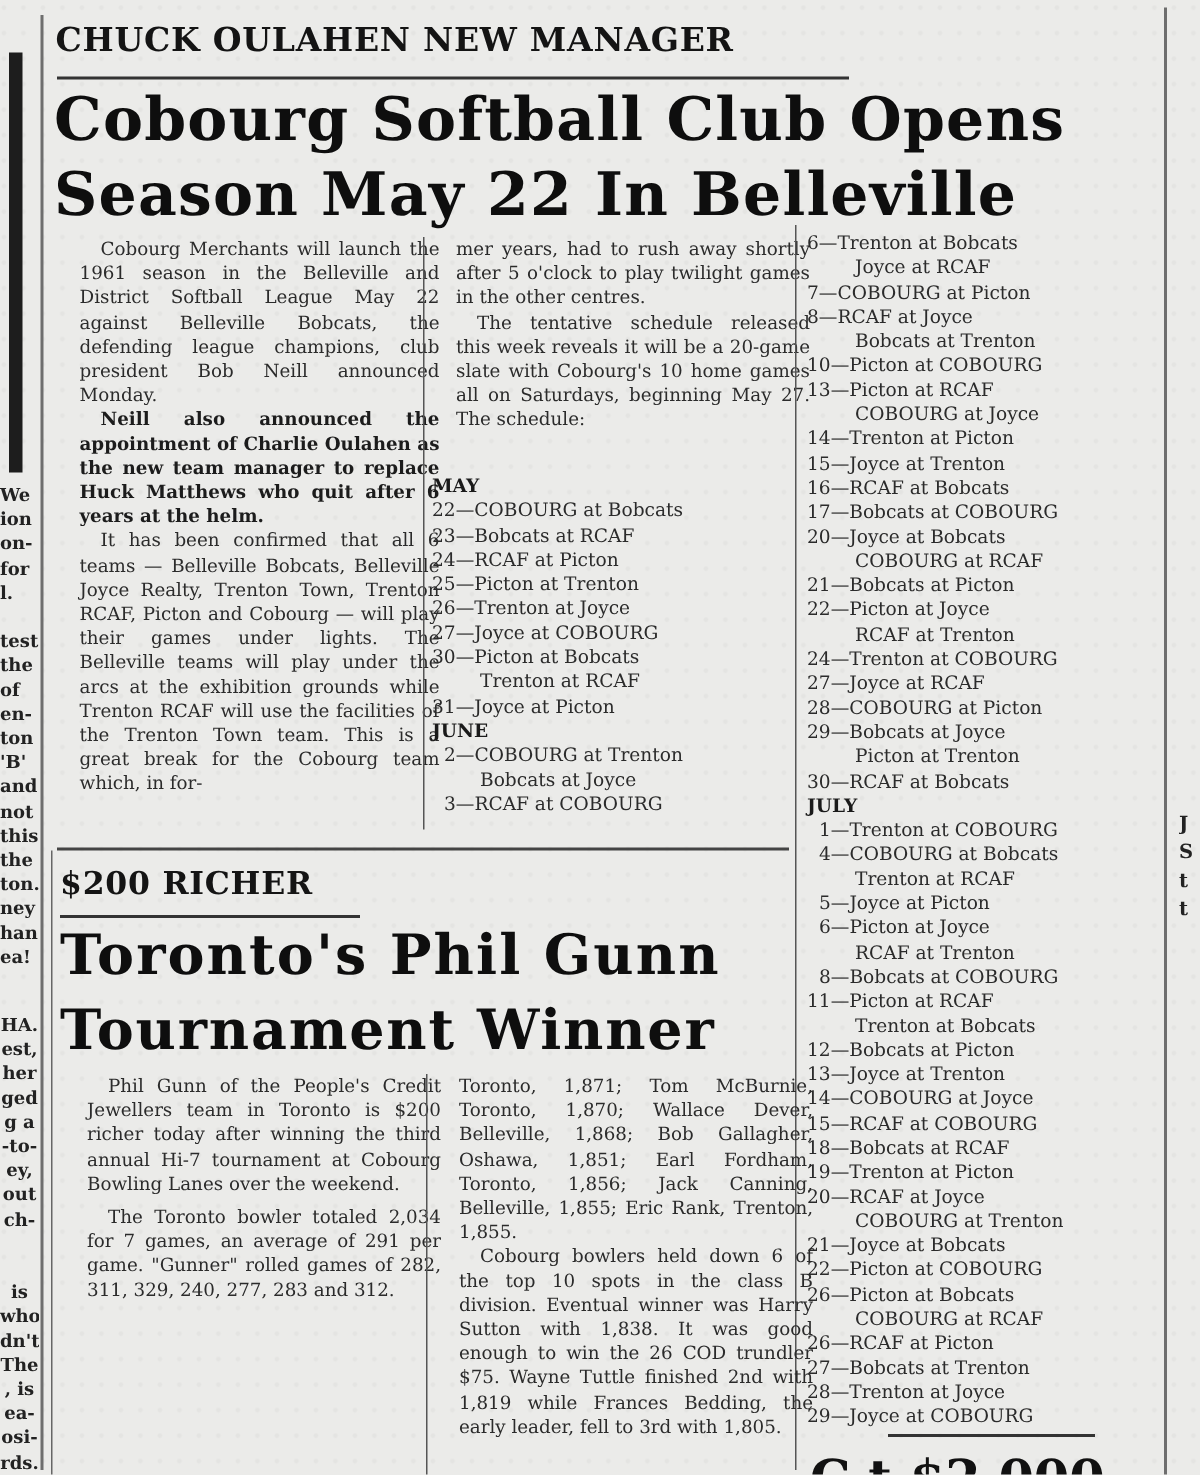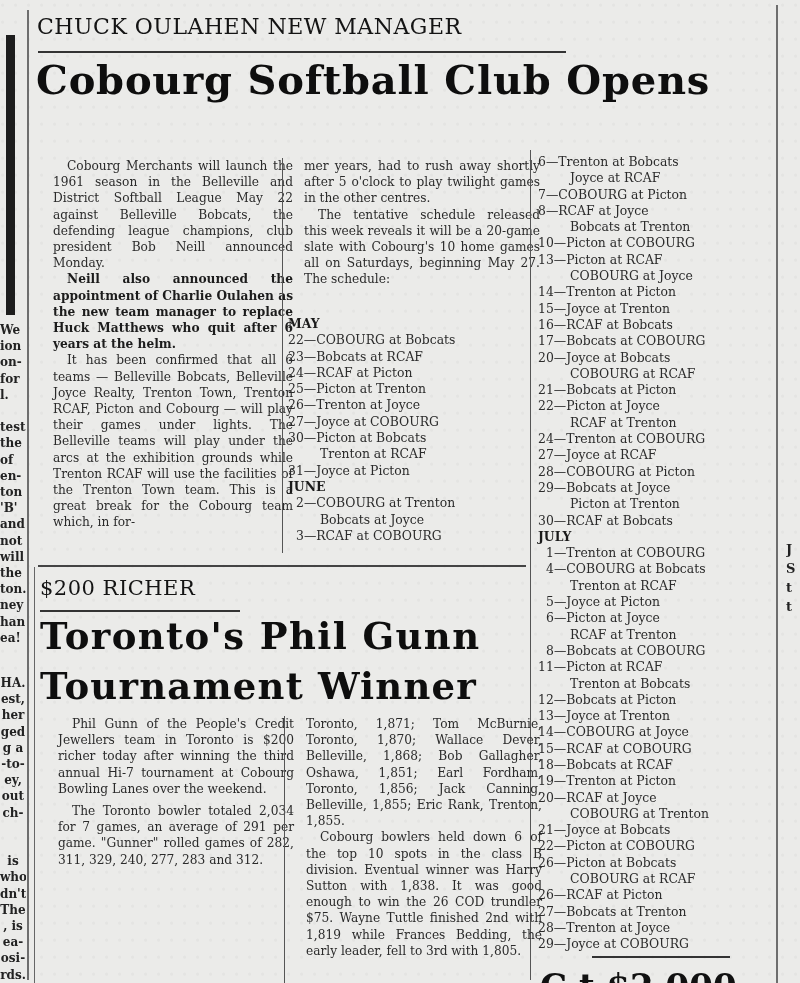--- a/index.html
+++ b/index.html
@@ -7,21 +7,21 @@
     width:800px; height:983px; overflow:hidden; position:relative;
     background:#e9e9e7;
     font-family:"DejaVu Serif", serif;
     color:#2a2a2a;
   }
   .page { position:absolute; inset:0; background:
       radial-gradient(circle at 20% 30%, rgba(0,0,0,0.03) 0 1px, transparent 2px) 0 0/13px 17px,
       #ebebe9; }
   .rule-v { position:absolute; background:#6e6e6e; }
   .rule-h { position:absolute; background:#333; }
-  .kicker { position:absolute; font-family:"DejaVu Serif", serif; font-weight:400; color:#141414; letter-spacing:0.5px; white-space:nowrap; }
+  .kicker { position:absolute; font-family:"DejaVu Serif", serif; font-weight:700; color:#141414; letter-spacing:0.5px; white-space:nowrap; }
   .headline { position:absolute; font-family:"DejaVu Serif", serif; font-weight:900; color:#0e0e0e; white-space:nowrap; letter-spacing:0.5px; }
   .col { position:absolute; font-size:12.2px; line-height:16.2px; color:#2b2b2b; text-align:justify;margin-left:16px; }
   .col p { margin:0; text-indent:14px; }
   .col p.bold { font-weight:bold; color:#1c1c1c; }
   .sched { position:absolute; font-size:12.4px; line-height:16.3px; color:#2b2b2b; white-space:nowrap; }
   .sched .month { font-weight:bold; color:#1a1a1a; }
   .sched .g { display:block; }
   .sched .g.cont { padding-left:32px; }
   .edge { position:absolute; font-size:12px; line-height:16.2px; font-weight:bold; color:#222; white-space:nowrap; overflow:hidden; }
   .edge span { display:block; }
@@ -45,21 +45,21 @@
     <span>l.</span>
     <span>&nbsp;</span>
     <span>test</span>
     <span>the</span>
     <span>of</span>
     <span>en-</span>
     <span>ton</span>
     <span>'B'</span>
     <span>and</span>
     <span>not</span>
-    <span>will</span>
+    <span>this</span>
     <span>the</span>
     <span>ton.</span>
     <span>ney</span>
     <span>han</span>
     <span>ea!</span>
   </div>
   <div class="edge" style="left:0;top:675px;width:26px;text-align:center;">
     <span>HA.</span>
     <span>est,</span>
     <span>her</span>
@@ -85,20 +85,21 @@
     <span>J</span>
     <span>S</span>
     <span>t</span>
     <span>t</span>
   </div>
 
   <div class="kicker" style="left:37px;top:14px;font-size:22px;">CHUCK OULAHEN NEW MANAGER</div>
   <div class="rule-h" style="left:38px;top:51px;width:528px;height:2px;"></div>
 
   <div class="headline" style="left:36px;top:56px;font-size:40px;letter-spacing:0.8px;">Cobourg Softball Club Opens</div>
+  <div class="headline" style="left:36px;top:106px;font-size:40px;letter-spacing:0.8px;">Season May 22 In Belleville</div>
 
   <div class="col" style="left:37px;top:158px;width:240px;">
     <p>Cobourg Merchants will launch the 1961 season in the Belleville and District Softball League May 22 against Belleville Bobcats, the defending league champions, club president Bob Neill announced Monday.</p>
     <p class="bold">Neill also announced the appointment of Charlie Oulahen as the new team manager to replace Huck Matthews who quit after 6 years at the helm.</p>
     <p>It has been confirmed that all 6 teams — Belleville Bobcats, Belleville Joyce Realty, Trenton Town, Trenton RCAF, Picton and Cobourg — will play their games under lights. The Belleville teams will play under the arcs at the exhibition grounds while Trenton RCAF will use the facilities of the Trenton Town team. This is a great break for the Cobourg team which, in for-</p>
   </div>
   <div class="rule-v" style="left:282px;top:158px;width:1px;height:395px;background:#555;"></div>
 
   <div class="col" style="left:288px;top:158px;width:236px;">
     <p style="text-indent:0">mer years, had to rush away shortly after 5 o'clock to play twilight games in the other centres.</p>

